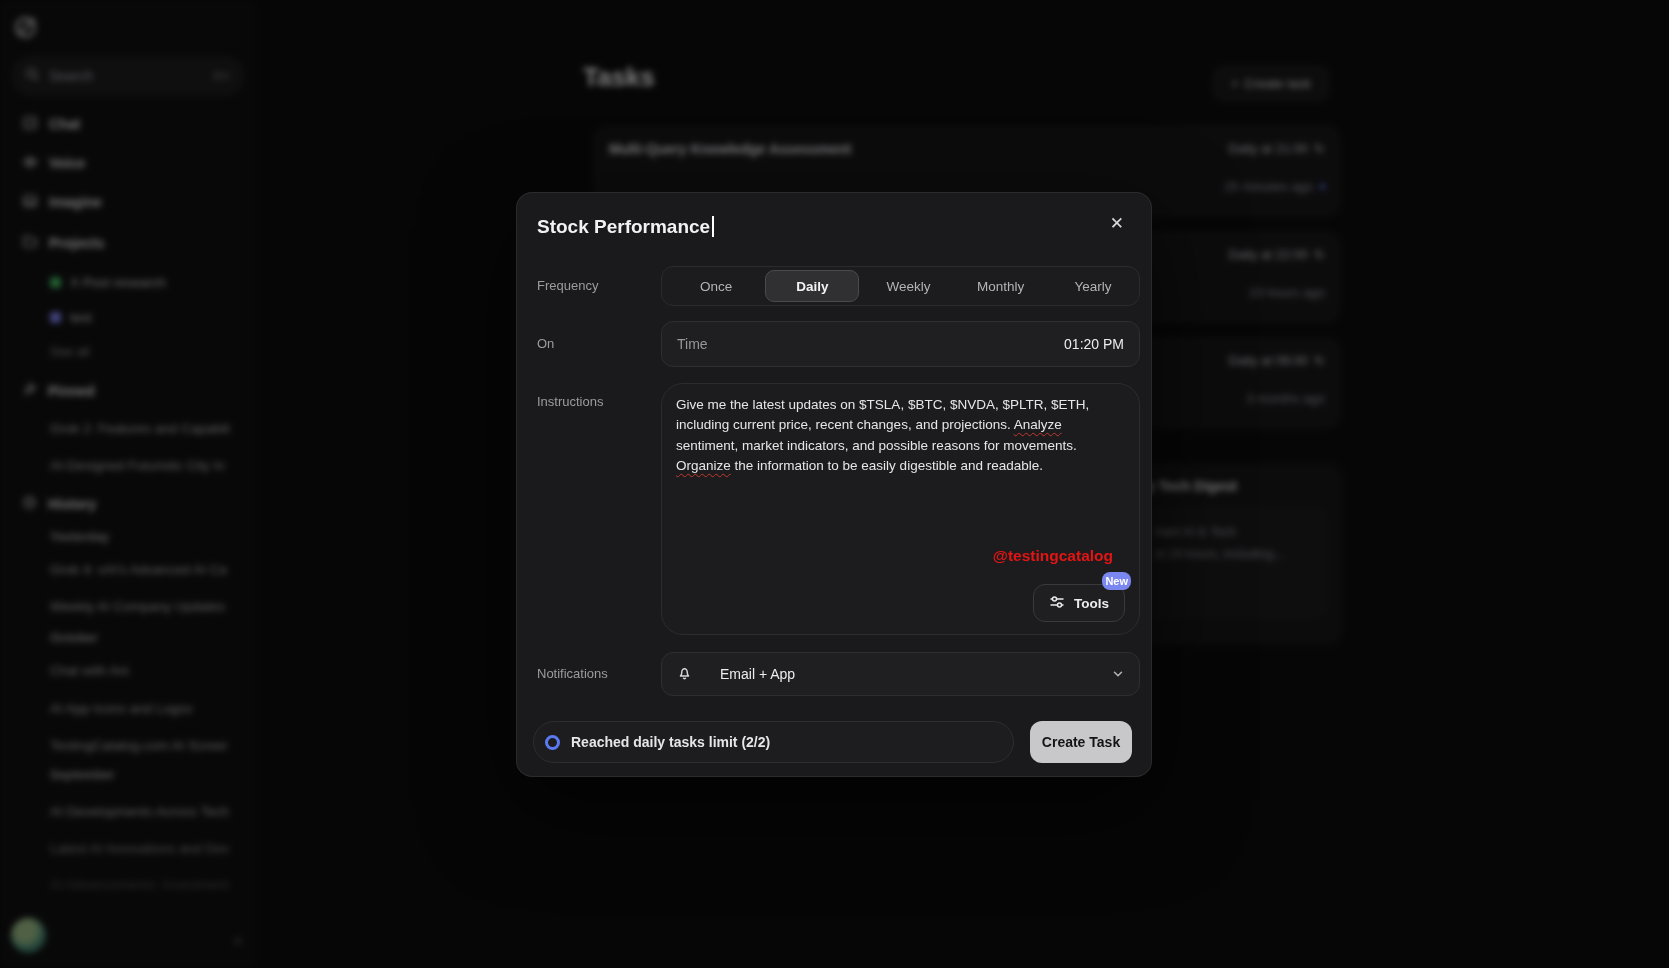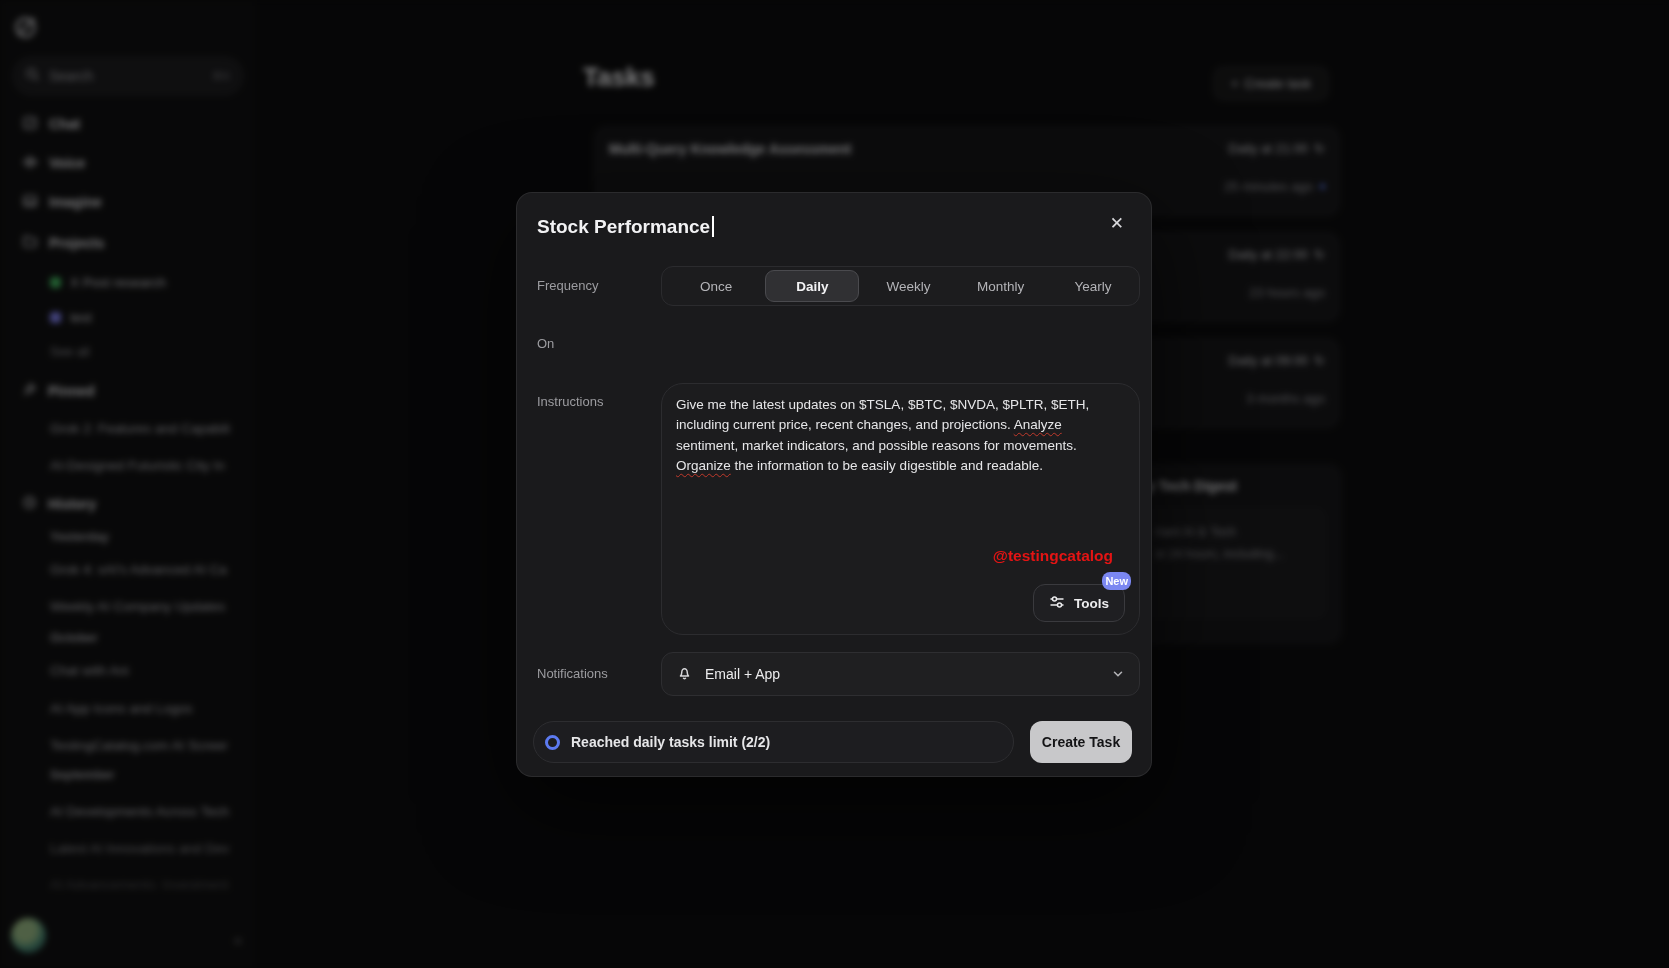--- a/index.html
+++ b/index.html
@@ -73,21 +73,21 @@
                 border:1px solid #2c2c2f; border-radius:22px; }
   .instr-text { position:absolute; left:14px; right:14px; top:11px; font-size:13.5px; line-height:1.5; color:#e6e6e8; }
   .squiggle { text-decoration:underline; text-decoration-style:wavy; text-decoration-color:#c0392b; text-decoration-thickness:1px; text-underline-offset:3px; }
   .watermark { position:absolute; right:26px; top:163px; font-size:15.5px; font-weight:700; color:var(--accentRed,#e41414); }
   .tools-btn { position:absolute; right:14px; bottom:12px; height:38px; padding:0 15px; background:#1f1f22;
                border:1px solid #3a3a3e; border-radius:12px; display:flex; align-items:center; gap:9px;
                color:#ececee; font-size:13.5px; font-weight:700; cursor:pointer; }
   .new-badge { position:absolute; top:-13px; right:-7px; background:var(--badgeBlue,#7b87f1); color:#ffffff;
                font-size:11px; font-weight:700; padding:3px 3px; border-radius:8px; }
 
-  .notif-field { top:459px; height:44px; padding:8px 14px; gap:12px; cursor:pointer; }
+  .notif-field { top:459px; height:44px; padding:8px 14px; gap:27px; cursor:pointer; }
   .notif-value { color:#ececee; font-size:14px; }
   .notif-chevron { margin-left:auto; color:#b4b4b8; display:flex; }
 
   .limit-pill { position:absolute; left:16px; top:528px; width:481px; height:42px; border:1px solid #2d2d30;
                 background:#1d1d20; border-radius:21px; display:flex; align-items:center; gap:11px; padding:0 11px; }
   .donut { width:15px; height:15px; border-radius:50%; border:3.5px solid var(--dotBlue,#5c7af0); flex:none; }
   .limit-text { color:#e6e6e8; font-size:14px; font-weight:700; }
   .create-btn { position:absolute; right:19px; top:528px; width:102px; height:42px; border-radius:12px;
                 background:var(--createBtnBg,#c8c8ca); color:#141416; font-size:14px; font-weight:700;
                 display:flex; align-items:center; justify-content:center; cursor:pointer;margin-left:24px; }
@@ -304,20 +304,24 @@
     <div class="row-label" style="top:85px">Frequency</div>
     <div class="seg">
       <div class="seg-opt">Once</div>
       <div class="seg-opt selected">Daily</div>
       <div class="seg-opt">Weekly</div>
       <div class="seg-opt">Monthly</div>
       <div class="seg-opt">Yearly</div>
     </div>
 
     <div class="row-label" style="top:143px">On</div>
+    <div class="field time-field">
+      <span class="time-label">Time</span>
+      <span class="time-value">01:20 PM</span>
+    </div>
 
     <div class="row-label" style="top:201px">Instructions</div>
     <div class="instr-area">
       <div class="instr-text"><span>Give me the latest updates on $TSLA, $BTC, $NVDA, $PLTR, $ETH, including current price, recent changes, and projections. </span><span class="squiggle">Analyze</span><span> sentiment, market indicators, and possible reasons for movements. </span><span class="squiggle">Organize</span><span> the information to be easily digestible and readable.</span></div>
       <div class="watermark">@testingcatalog</div>
       <div class="tools-btn">
         <span>
           <svg class="ic" width="16" height="16" viewBox="0 0 16 16" fill="none" stroke="currentColor" stroke-width="1.5">
             <line x1="1.5" y1="5" x2="14.5" y2="5"></line>
               <circle cx="5.5" cy="5" r="2" fill="#1f1f22"></circle>

